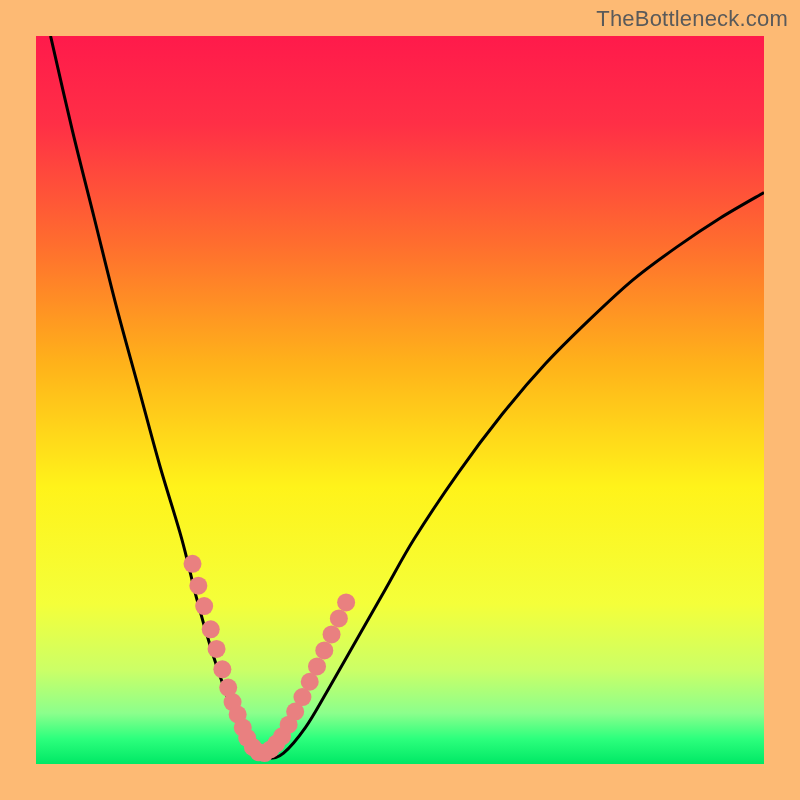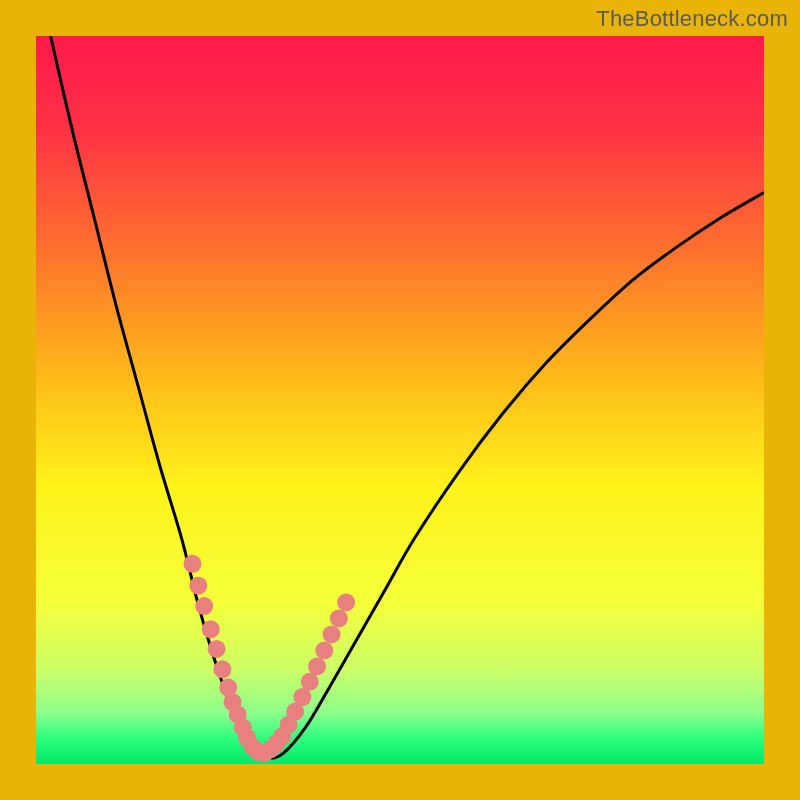--- a/index.html
+++ b/index.html
@@ -8,21 +8,21 @@
     width: 800px;
     height: 800px;
     overflow: hidden;
     font-family: Arial, Helvetica, sans-serif;
     background: #000;
   }
   .frame {
     position: relative;
     width: 800px;
     height: 800px;
-    background: #eab308;
+    background: #fdba74;
     text-align: right;
   }
   .plot-area {
     position: absolute;
     left: 36px;
     top: 36px;
     width: 728px;
     height: 728px;
     overflow: hidden;
   }

